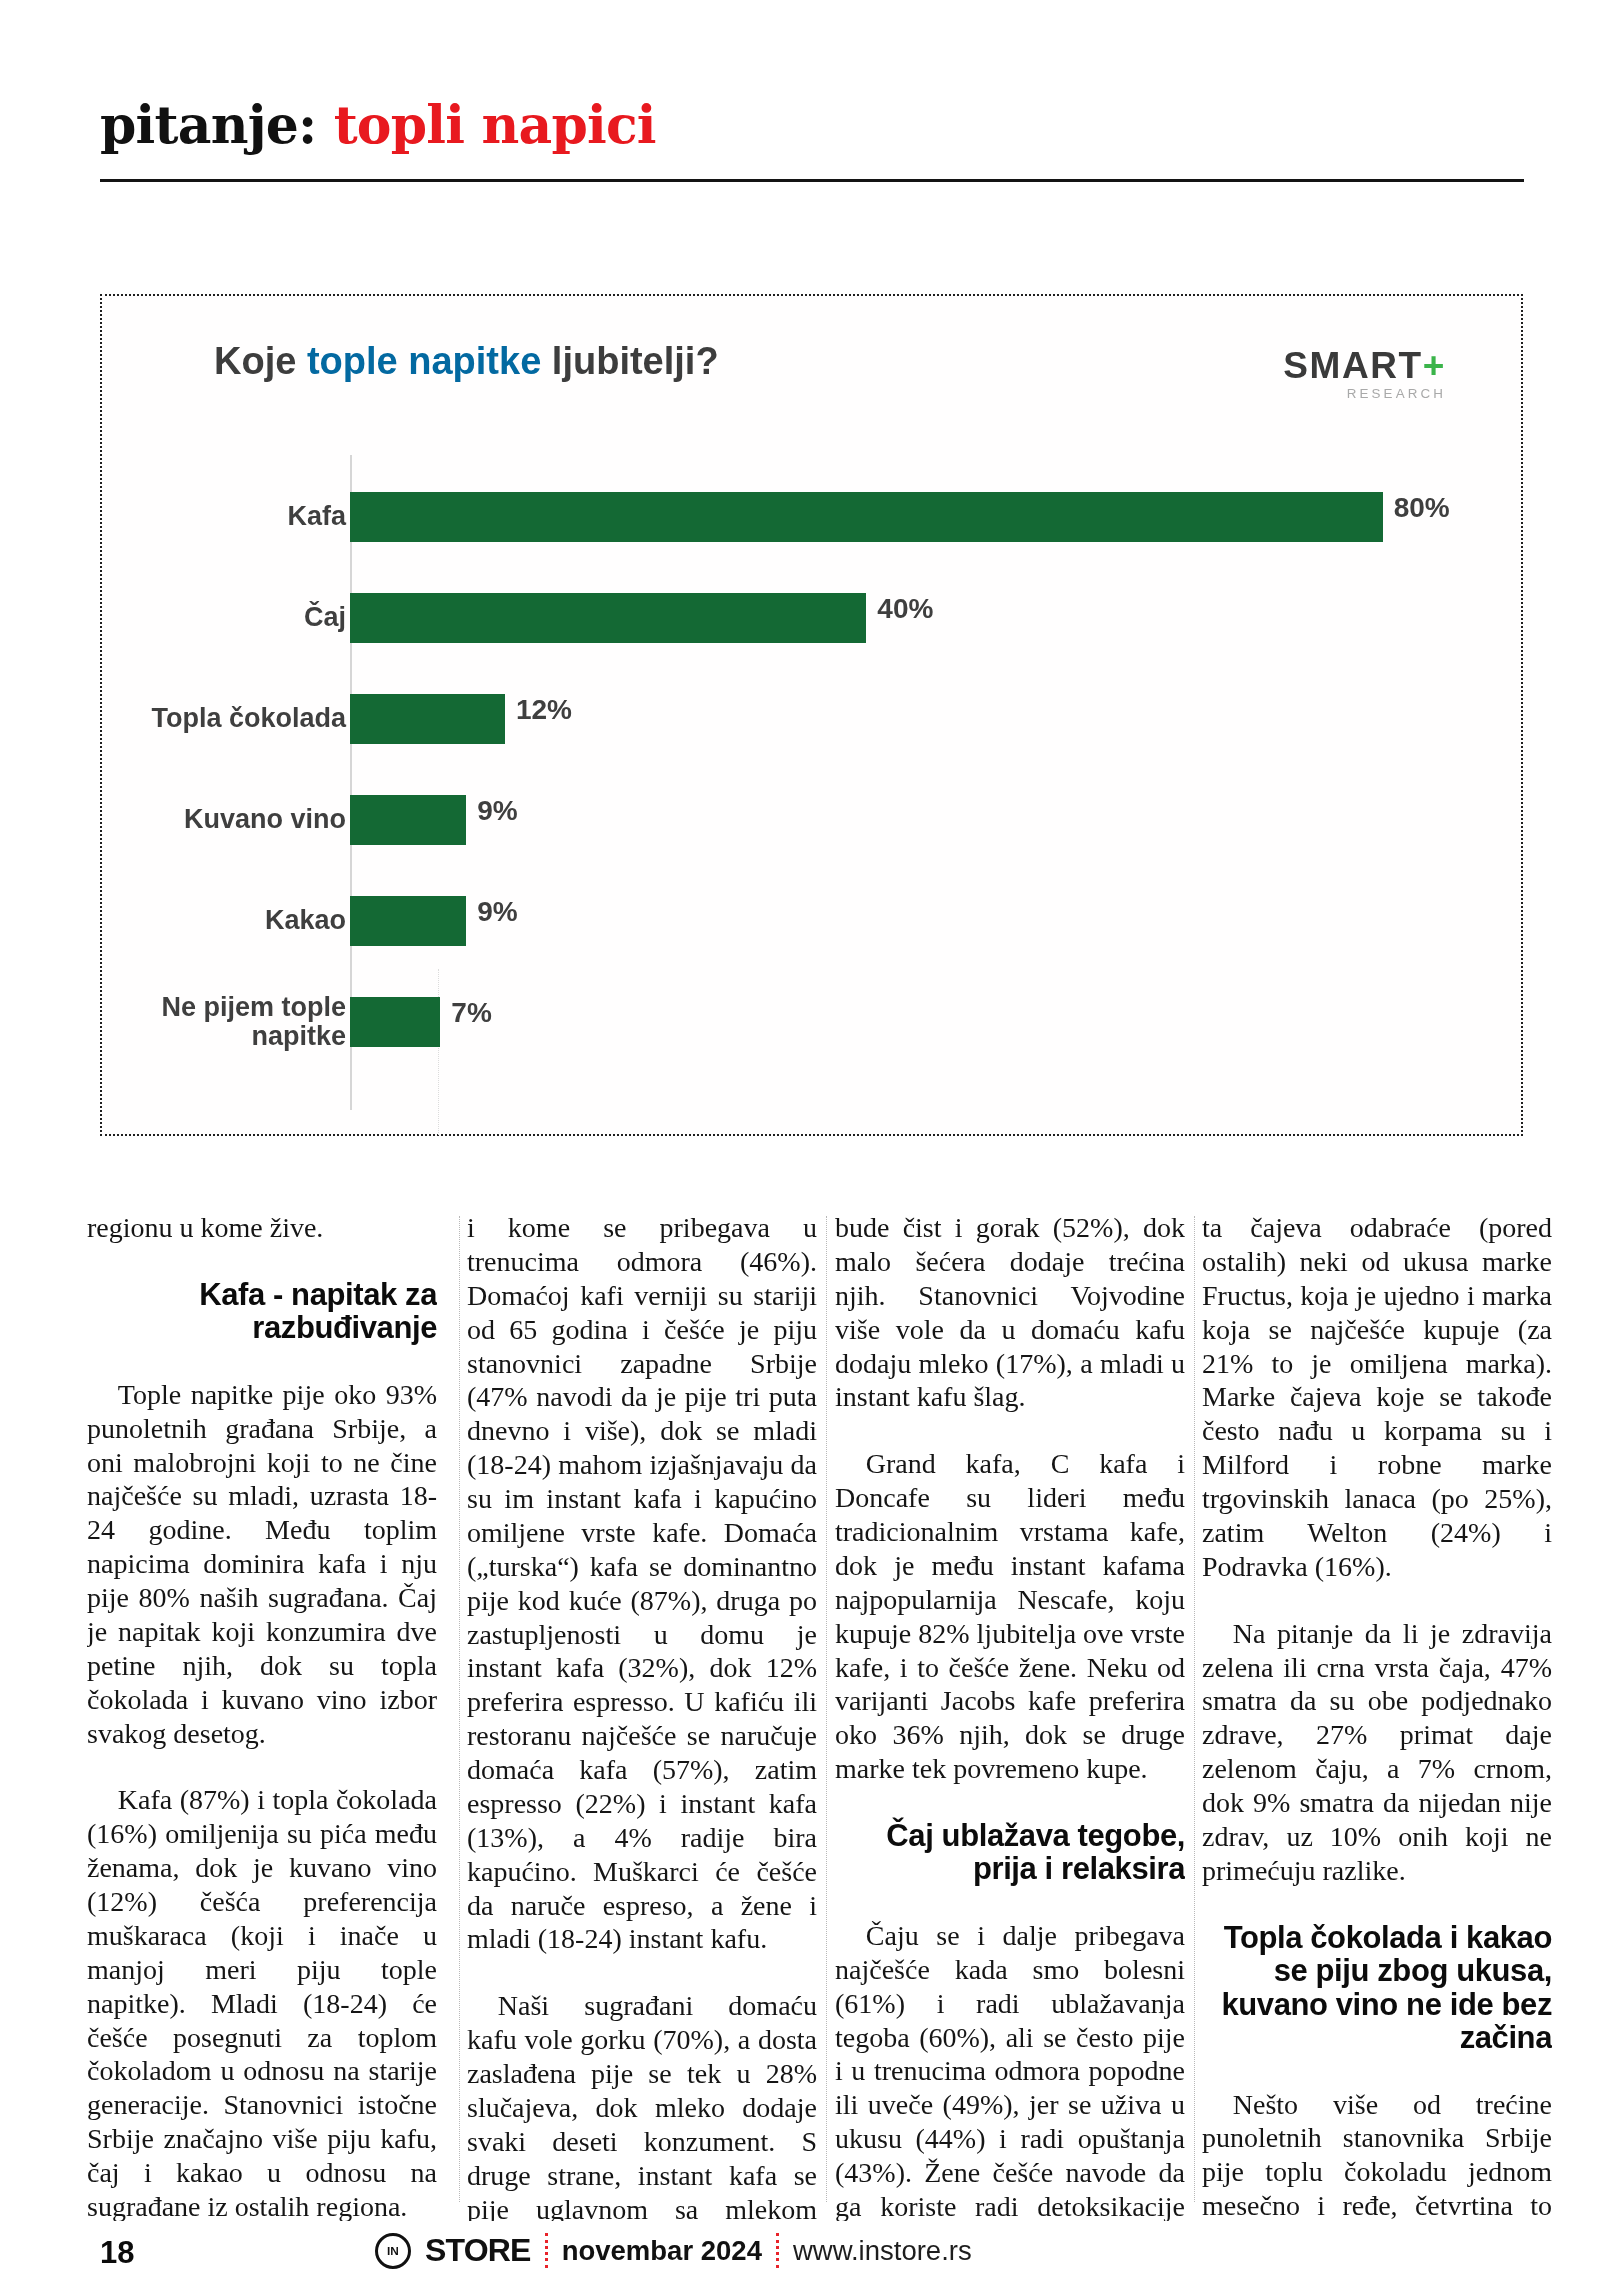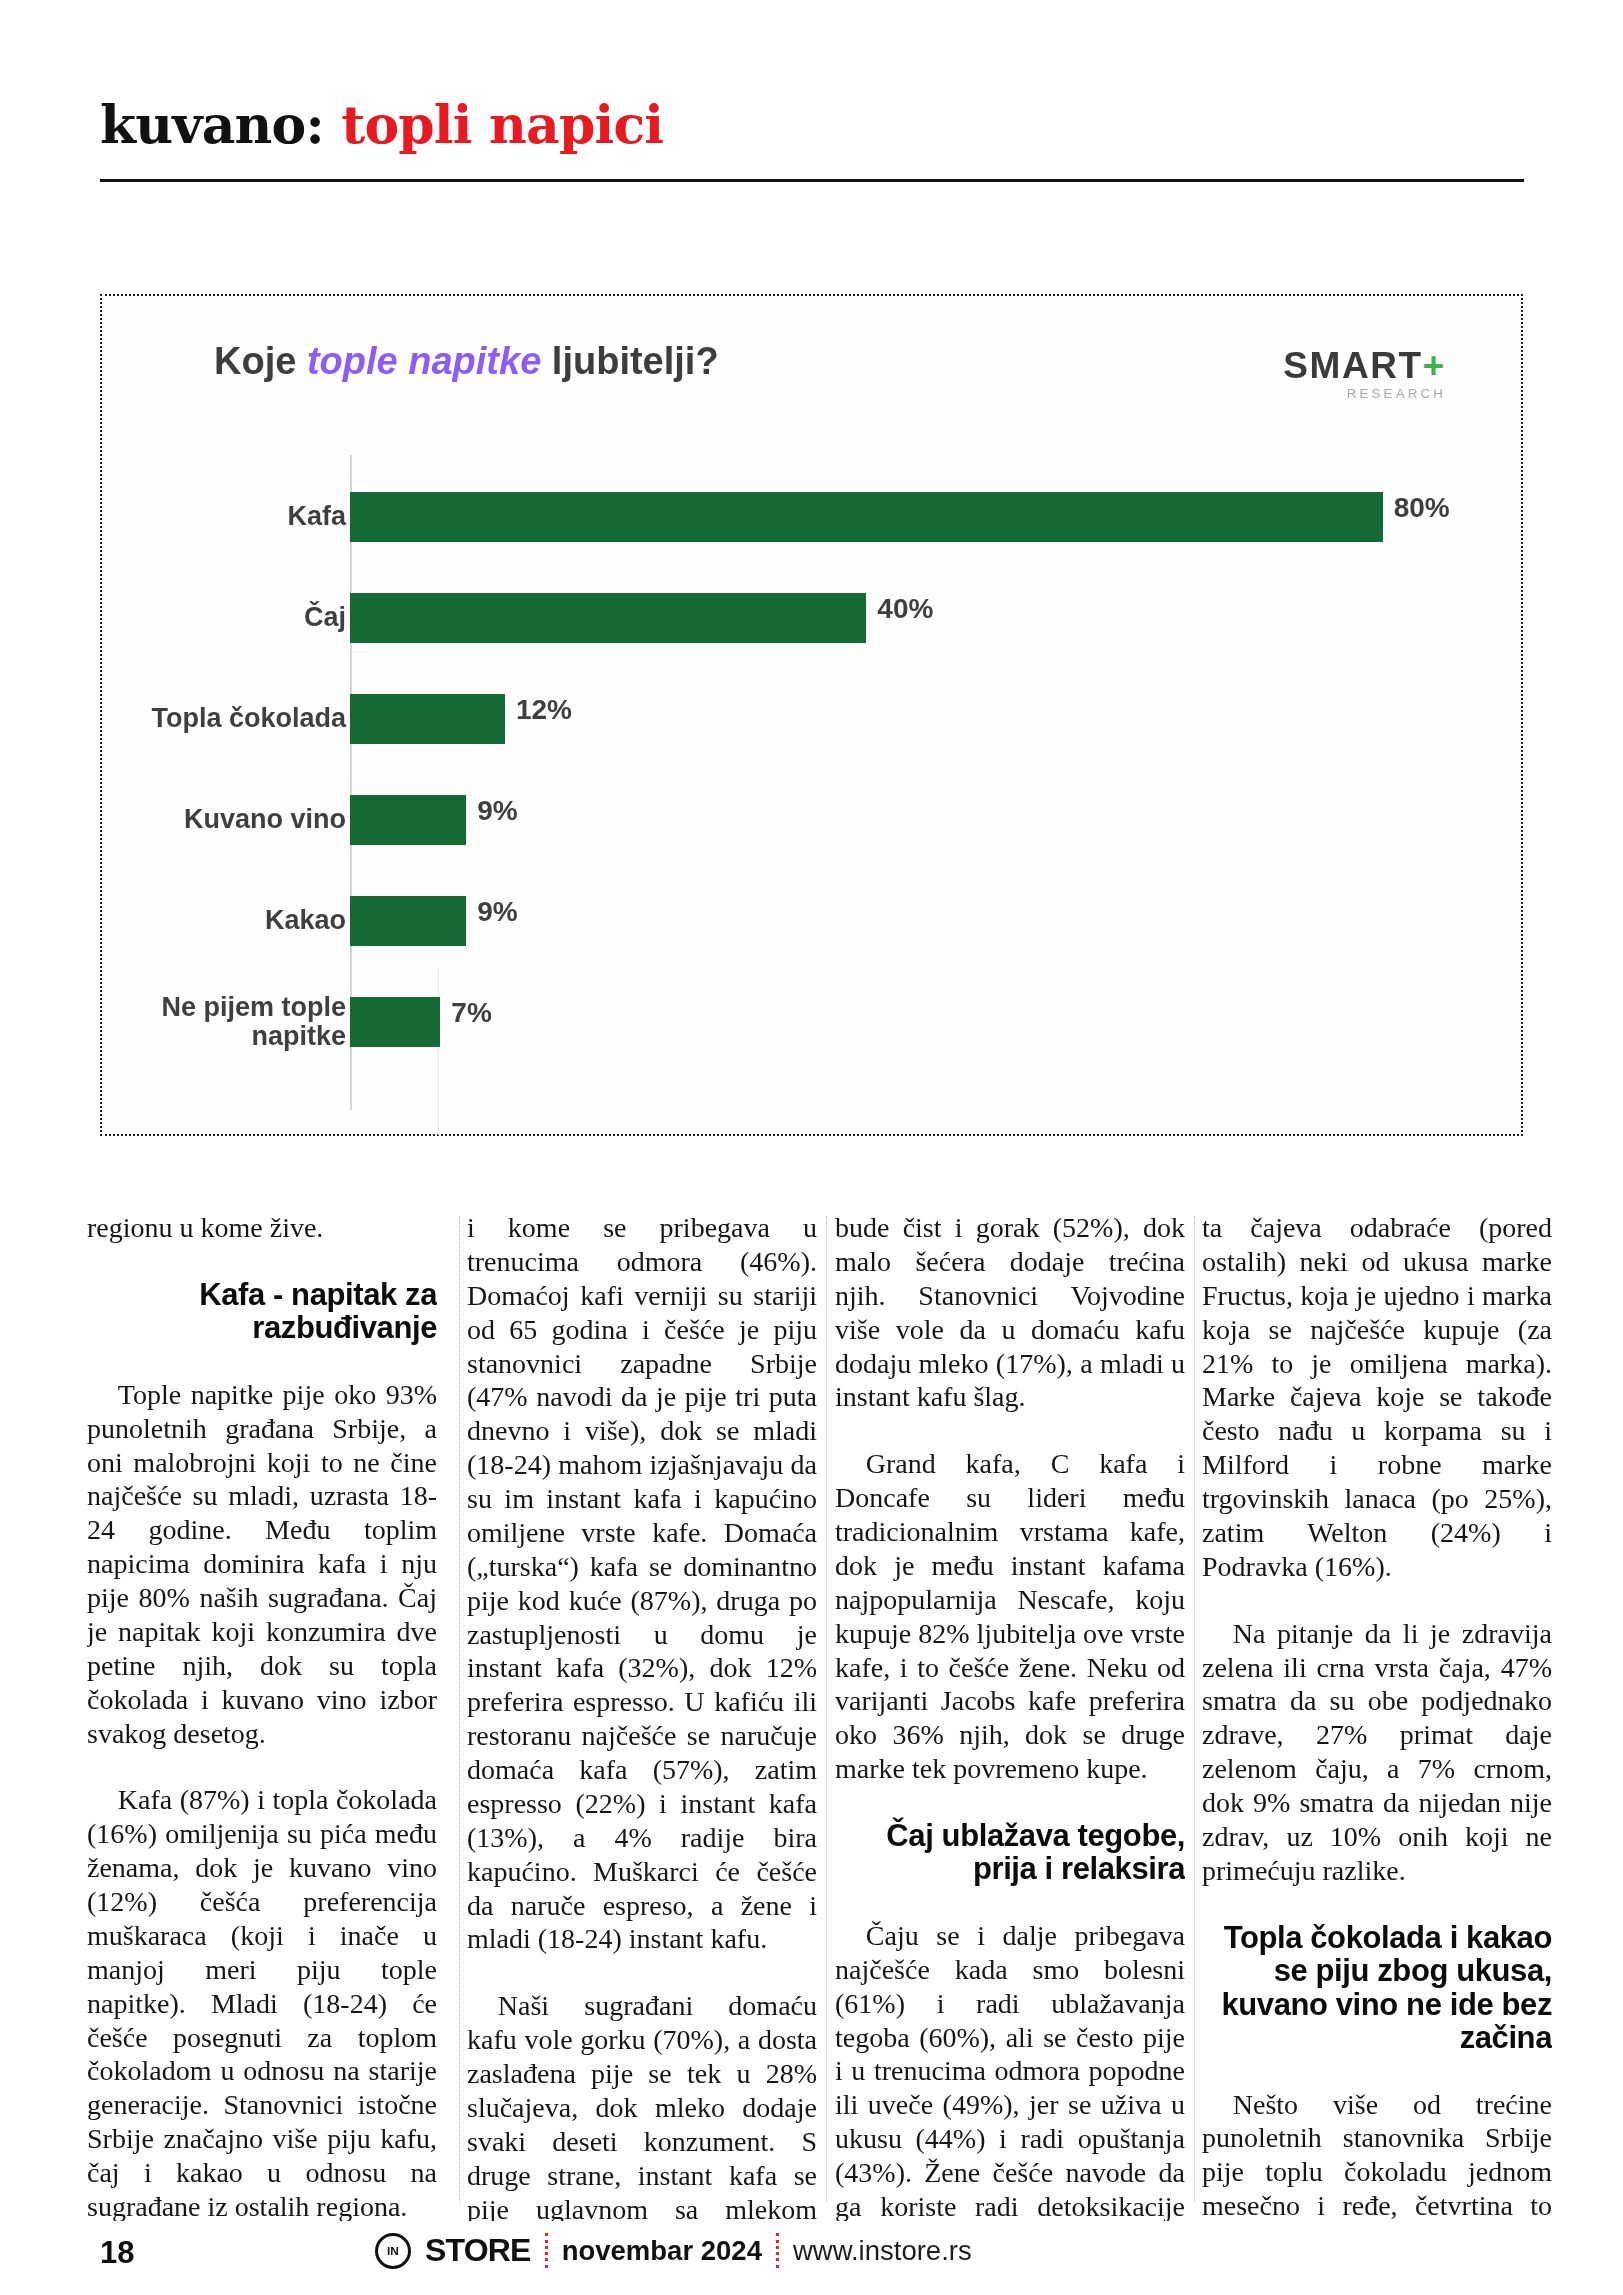--- a/index.html
+++ b/index.html
@@ -89,28 +89,28 @@
   }
   .logo-text { font-size:32px; font-weight:700; letter-spacing:-0.8px; }
   .fsep { height:35px; width:0; border-left:3.1px dotted #e8232a; }
   .issue { font-weight:700; font-size:27.5px; }
   .site { font-size:27.5px; color:#1d1d1d; }
 </style>
 </head>
 <body>
 
 <div class="masthead">
-  <span>kuvano:</span><span> </span><span class="topic" style="color: rgb(232, 25, 31);">topli napici</span>
+  <span>pitanje:</span><span> </span><span class="topic" style="color: rgb(232, 25, 31);">topli napici</span>
 </div>
 <div class="head-rule"></div>
 
 <div class="chartbox">
 
   <div class="chart-title">
-    <span>Koje </span><span class="hl" style="color: #8b5cf6; font-style: italic;">tople napitke</span><span> ljubitelji?</span>
+    <span>Koje </span><span class="hl" style="color: #0369a1;">tople napitke</span><span> ljubitelji?</span>
   </div>
 
   <div class="smart-logo">
     <div class="brandrow">
       <span>SMART</span><span class="plus" style="color: rgb(59, 180, 74);">+</span>
     </div>
     <div class="sub">RESEARCH</div>
   </div>
 
   <div class="plot">

